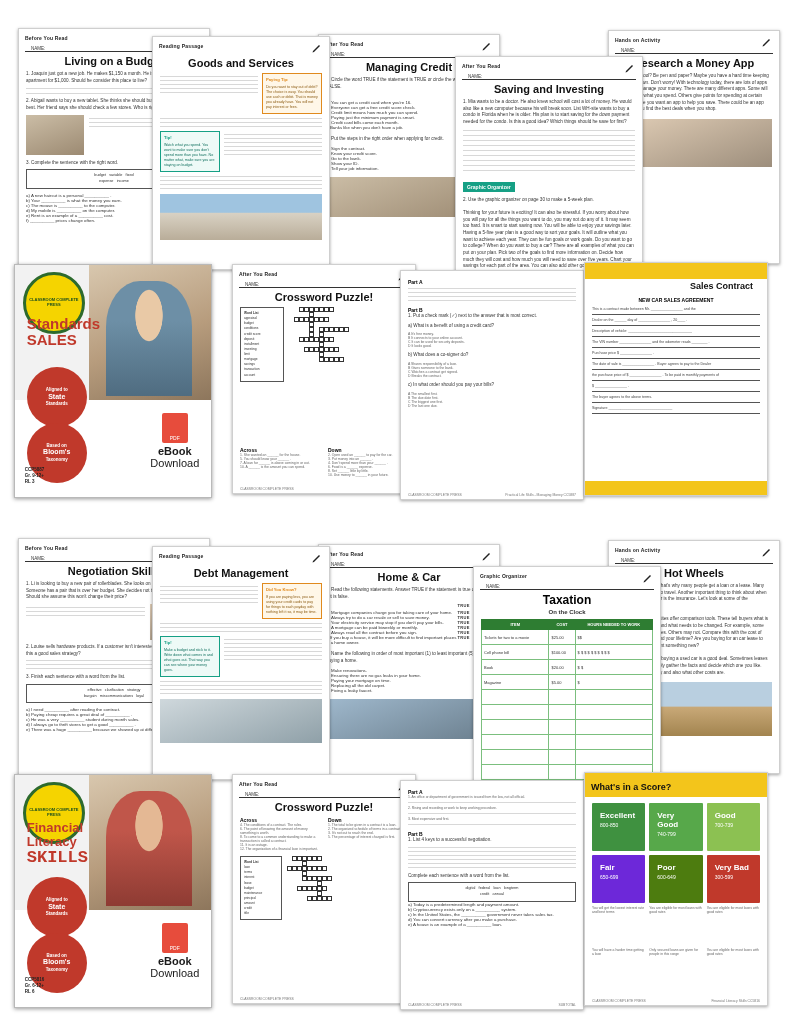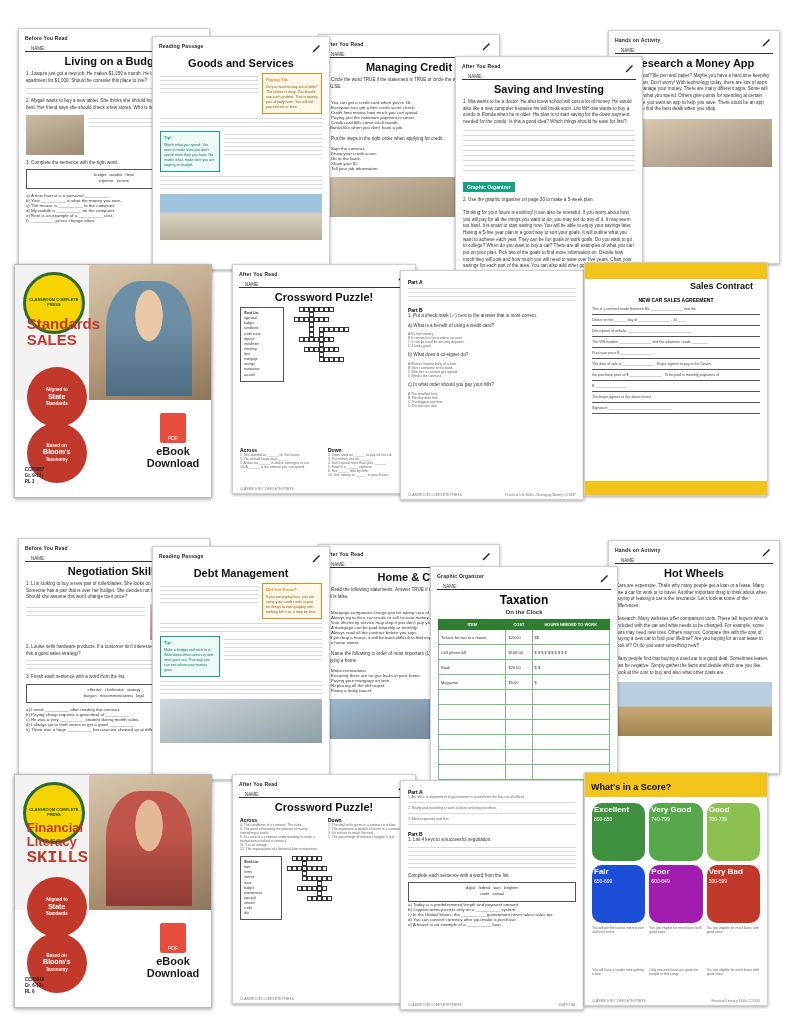--- a/index.html
+++ b/index.html
@@ -30,37 +30,37 @@
   .cover .title{position:absolute;left:6%;top:17%;width:52%;}
   .cover .title .l1{font-size:15px;font-weight:bold;color:#c0392b;line-height:1.05;}
   .cover .title .l2{font-size:15px;font-weight:bold;color:#c0392b;line-height:1.05;}
   .cover .seal{position:absolute;left:4%;top:3%;width:56px;height:56px;border-radius:50%;background:#f5d400;border:3px solid #2d6a2d;display:flex;align-items:center;justify-content:center;text-align:center;font-size:4px;color:#1d4f1d;font-weight:bold;line-height:1.2;}
   .cover .bottom{position:absolute;left:0;right:0;bottom:0;top:58%;background:#ffffff;}
   .cover .roundel{position:absolute;width:60px;height:60px;border-radius:50%;background:#c0392b;color:#fff;display:flex;flex-direction:column;align-items:center;justify-content:center;text-align:center;font-size:4.5px;line-height:1.25;font-weight:bold;padding:3px;box-sizing:border-box;}
   .cover .roundel .big{font-size:7px;}
   .cover .ebook{position:absolute;right:6%;bottom:12%;text-align:center;color:#1a1a1a;}
   .cover .ebook .pdf{width:26px;height:30px;background:#e74c3c;border-radius:2px;color:#fff;font-size:5px;display:flex;align-items:flex-end;justify-content:center;padding-bottom:2px;box-sizing:border-box;margin:0 auto 2px auto;}
   .cover .ebook .e1{font-size:11px;font-weight:bold;}
-  .cover .ebook .e2{font-size:11px;font-weight:bold;}
+  .cover .ebook .e2{font-size:11px;font-weight:normal;}
   .cover .code{position:absolute;left:5%;bottom:5%;font-size:4.5px;color:#222;font-weight:bold;line-height:1.35;}
 
   
   .cw{display:grid;grid-template-columns:repeat(18,5px);grid-auto-rows:5px;gap:0;}
   .cw div{border:.5px solid #bbb;}
   .cw .f{background:#fff;border:.7px solid #333;}
   .cw .e{background:transparent;border:none;}
   .taxtitle{font-size:12px;font-weight:bold;text-align:center;margin:2px 0;}
   .taxsub{font-size:6px;text-align:center;color:#333;margin-bottom:4px;font-weight:bold;}
   .taxtbl{width:100%;border-collapse:collapse;}
   .taxtbl th{background:#2e7d32;color:#fff;font-size:4px;border:1px solid #2e7d32;padding:2px;}
   .taxtbl td{border:1px solid #7bbf7e;font-size:4px;padding:2px;color:#333;height:10px;}
 
   
   .scoregrid{display:grid;grid-template-columns:1fr 1fr 1fr;gap:4px;}
-  .scorecell{height:58px;border-radius:10px;color:#fff;padding:2px;box-sizing:border-box;}
+  .scorecell{height:48px;border-radius:1px;color:#fff;padding:8px;box-sizing:border-box;}
   .scorecell .t{font-size:8px;font-weight:bold;}
   .scorecell .r{font-size:5px;margin-top:2px;}
 
   
   .contract{background:#fff;}
   .contract .cband{background:#f3c51b;height:16px;}
   .contract .ctitle{font-size:9px;font-weight:bold;text-align:right;padding:2px 14px;color:#111;}
   .cline{border-bottom:1px solid #555;height:7px;margin:3px 0;font-size:3.6px;color:#444;}
 
   .photoblk{background:linear-gradient(160deg,#cbbda6,#9c8a72);}
@@ -828,21 +828,21 @@
       <div style="margin-top:4px;">
         <div class="rule"></div>
           <div class="rule"></div>
           <div class="rule"></div>
           <div class="rule"></div>
       </div>
       <div class="photoblk" style="height:44px;margin-top:5px;background:linear-gradient(160deg,#cfd8dc,#8fa0a8);"></div>
     </div>
   </div>
 
-  <div class="sheet" style="left:430px;top:566px;width:186px;height:266px;z-index:5;">
+  <div class="sheet" style="left:473px;top:566px;width:186px;height:266px;z-index:5;">
     <div class="hdr">
       <span class="badge">Graphic Organizer</span>
       <span class="pen">
         <svg width="12" height="12" viewBox="0 0 24 24">
             <path d="M3 21l3-1 12-12-2-2L4 18z" fill="#222"></path>
           </svg>
       </span>
     </div>
     <div class="nameline">NAME:</div>
     <div class="taxtitle">Taxation</div>
@@ -1202,25 +1202,25 @@
           <div class="r">800-850</div>
         </div>
         <div class="scorecell" style="background:#57a84a;">
           <div class="t">Very Good</div>
           <div class="r">740-799</div>
         </div>
         <div class="scorecell" style="background:#8cc152;">
           <div class="t">Good</div>
           <div class="r">700-739</div>
         </div>
-        <div class="scorecell" style="background:#1d4ed8;">
+        <div class="scorecell" style="background:#6d28d9;">
           <div class="t">Fair</div>
           <div class="r">650-699</div>
         </div>
-        <div class="scorecell" style="background:#a21caf;">
+        <div class="scorecell" style="background:#4d7c0f;">
           <div class="t">Poor</div>
           <div class="r">600-649</div>
         </div>
         <div class="scorecell" style="background:#c0392b;">
           <div class="t">Very Bad</div>
           <div class="r">300-599</div>
         </div>
       </div>
       <div class="scoregrid" style="margin-top:3px;">
         <div class="mini">You will get the lowest interest rate and best terms</div>

